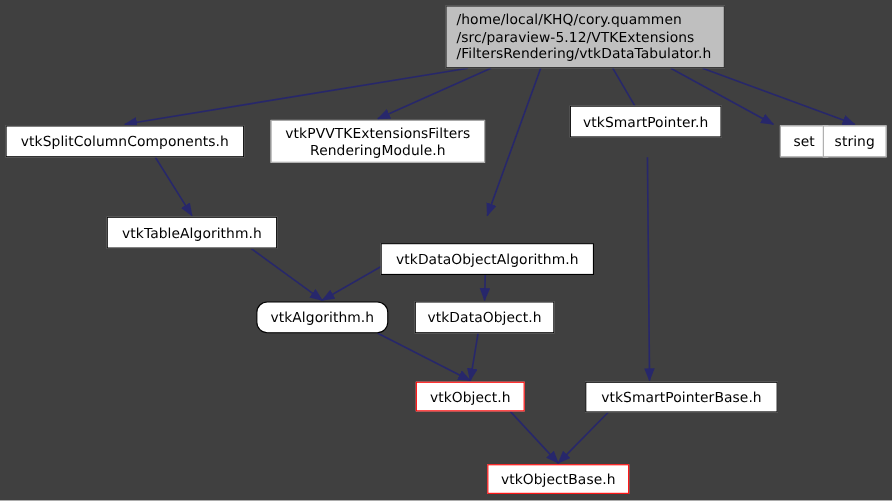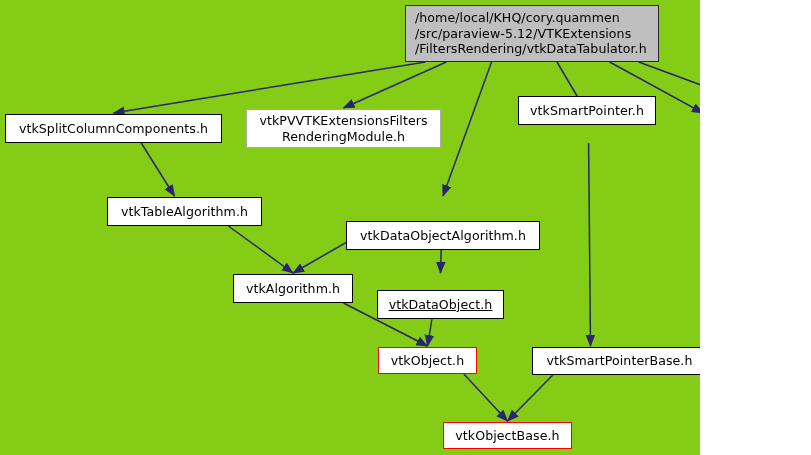--- a/index.html
+++ b/index.html
@@ -2,23 +2,23 @@
 <html><head>
 <meta charset="utf-8">
 <style>
   html, body {
     margin: 0;
     padding: 0;
     background: #ffffff;
   }
   #graph {
     position: relative;
-    width: 700px;
+    width: 811px;
     height: 455px;
-    background: #84cc16;
+    background: #404040;
     font-family: "DejaVu Sans", "Liberation Sans", sans-serif;
     overflow: hidden;
   }
   #edges {
     position: absolute;
     left: 0;
     top: 0;
     width: 811px;
     height: 455px;
   }
@@ -87,21 +87,21 @@
   <div id="node-layer">
       <div class="node root" style="left: 405px; top: 5px; width: 254px; height: 57px;">/home/local/KHQ/cory.quammen
 /src/paraview-5.12/VTKExtensions
 /FiltersRendering/vtkDataTabulator.h</div>
       <div class="node solid" style="left: 5px; top: 114px; width: 217px; height: 29px;">vtkSplitColumnComponents.h</div>
       <div class="node gray-thin" style="left: 246px; top: 109px; width: 195px; height: 39px;">vtkPVVTKExtensionsFilters
 RenderingModule.h</div>
       <div class="node solid" style="left: 518px; top: 96px; width: 138px; height: 29px;">vtkSmartPointer.h</div>
       <div class="node gray-thin" style="left: 681px; top: 114px; width: 44px; height: 29px; margin-left: 28px;">set</div>
       <div class="node gray-thin" style="left: 748px; top: 114px; width: 58px; height: 29px;">string</div>
-      <div class="node solid" style="left: 97px; top: 197px; width: 155px; height: 29px; margin-left: 10px;">vtkTableAlgorithm.h</div>
+      <div class="node solid" style="left: 97px; top: 197px; width: 155px; height: 29px;">vtkTableAlgorithm.h</div>
       <div class="node solid" style="left: 346px; top: 197px; width: 194px; height: 29px; margin-top: 24px;">vtkDataObjectAlgorithm.h</div>
-      <div class="node solid" style="left: 233px; top: 274px; width: 120px; height: 29px;">vtkAlgorithm.h</div>
-      <div class="node solid" style="left: 377px; top: 290px; width: 127px; height: 29px; text-decoration: underline;">vtkDataObject.h</div>
+      <div class="node solid" style="left: 233px; top: 274px; width: 120px; height: 29px; border-radius: 10px;">vtkAlgorithm.h</div>
+      <div class="node solid" style="left: 377px; top: 274px; width: 127px; height: 29px;">vtkDataObject.h</div>
       <div class="node red" style="left: 378px; top: 347px; width: 99px; height: 27px;">vtkObject.h</div>
       <div class="node solid" style="left: 532px; top: 347px; width: 175px; height: 28px;">vtkSmartPointerBase.h</div>
       <div class="node red" style="left: 443px; top: 422px; width: 129px; height: 27px;">vtkObjectBase.h</div>
     </div>
 </div>
 
 </body></html>

